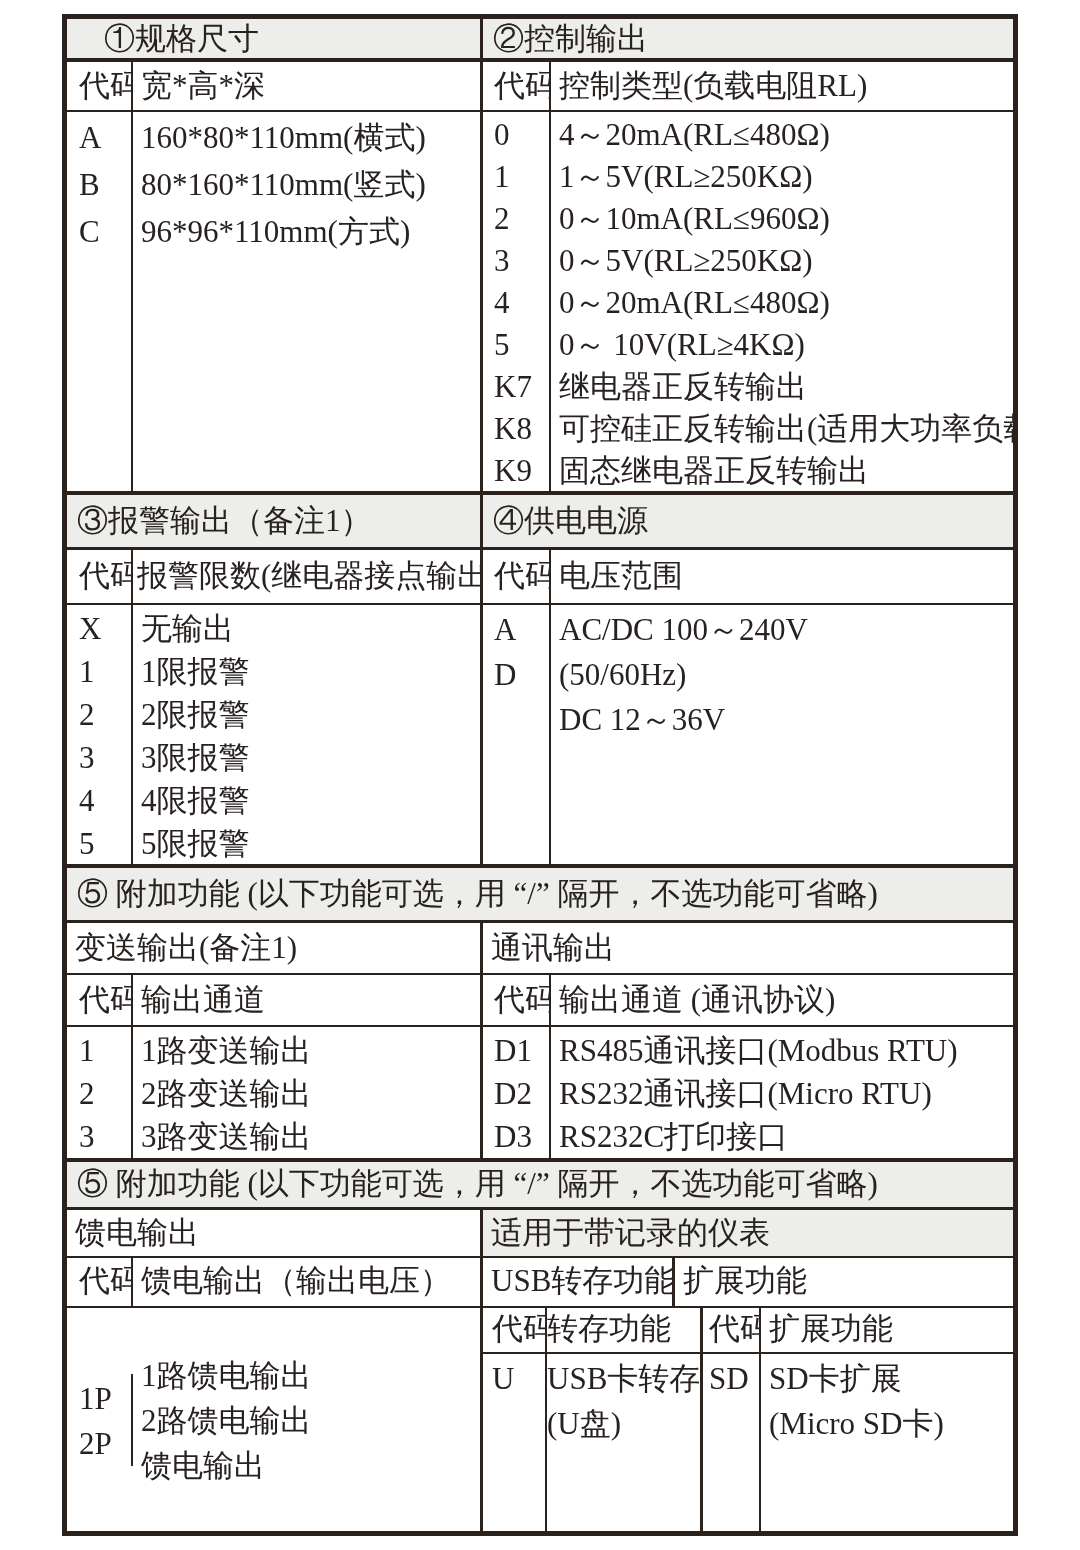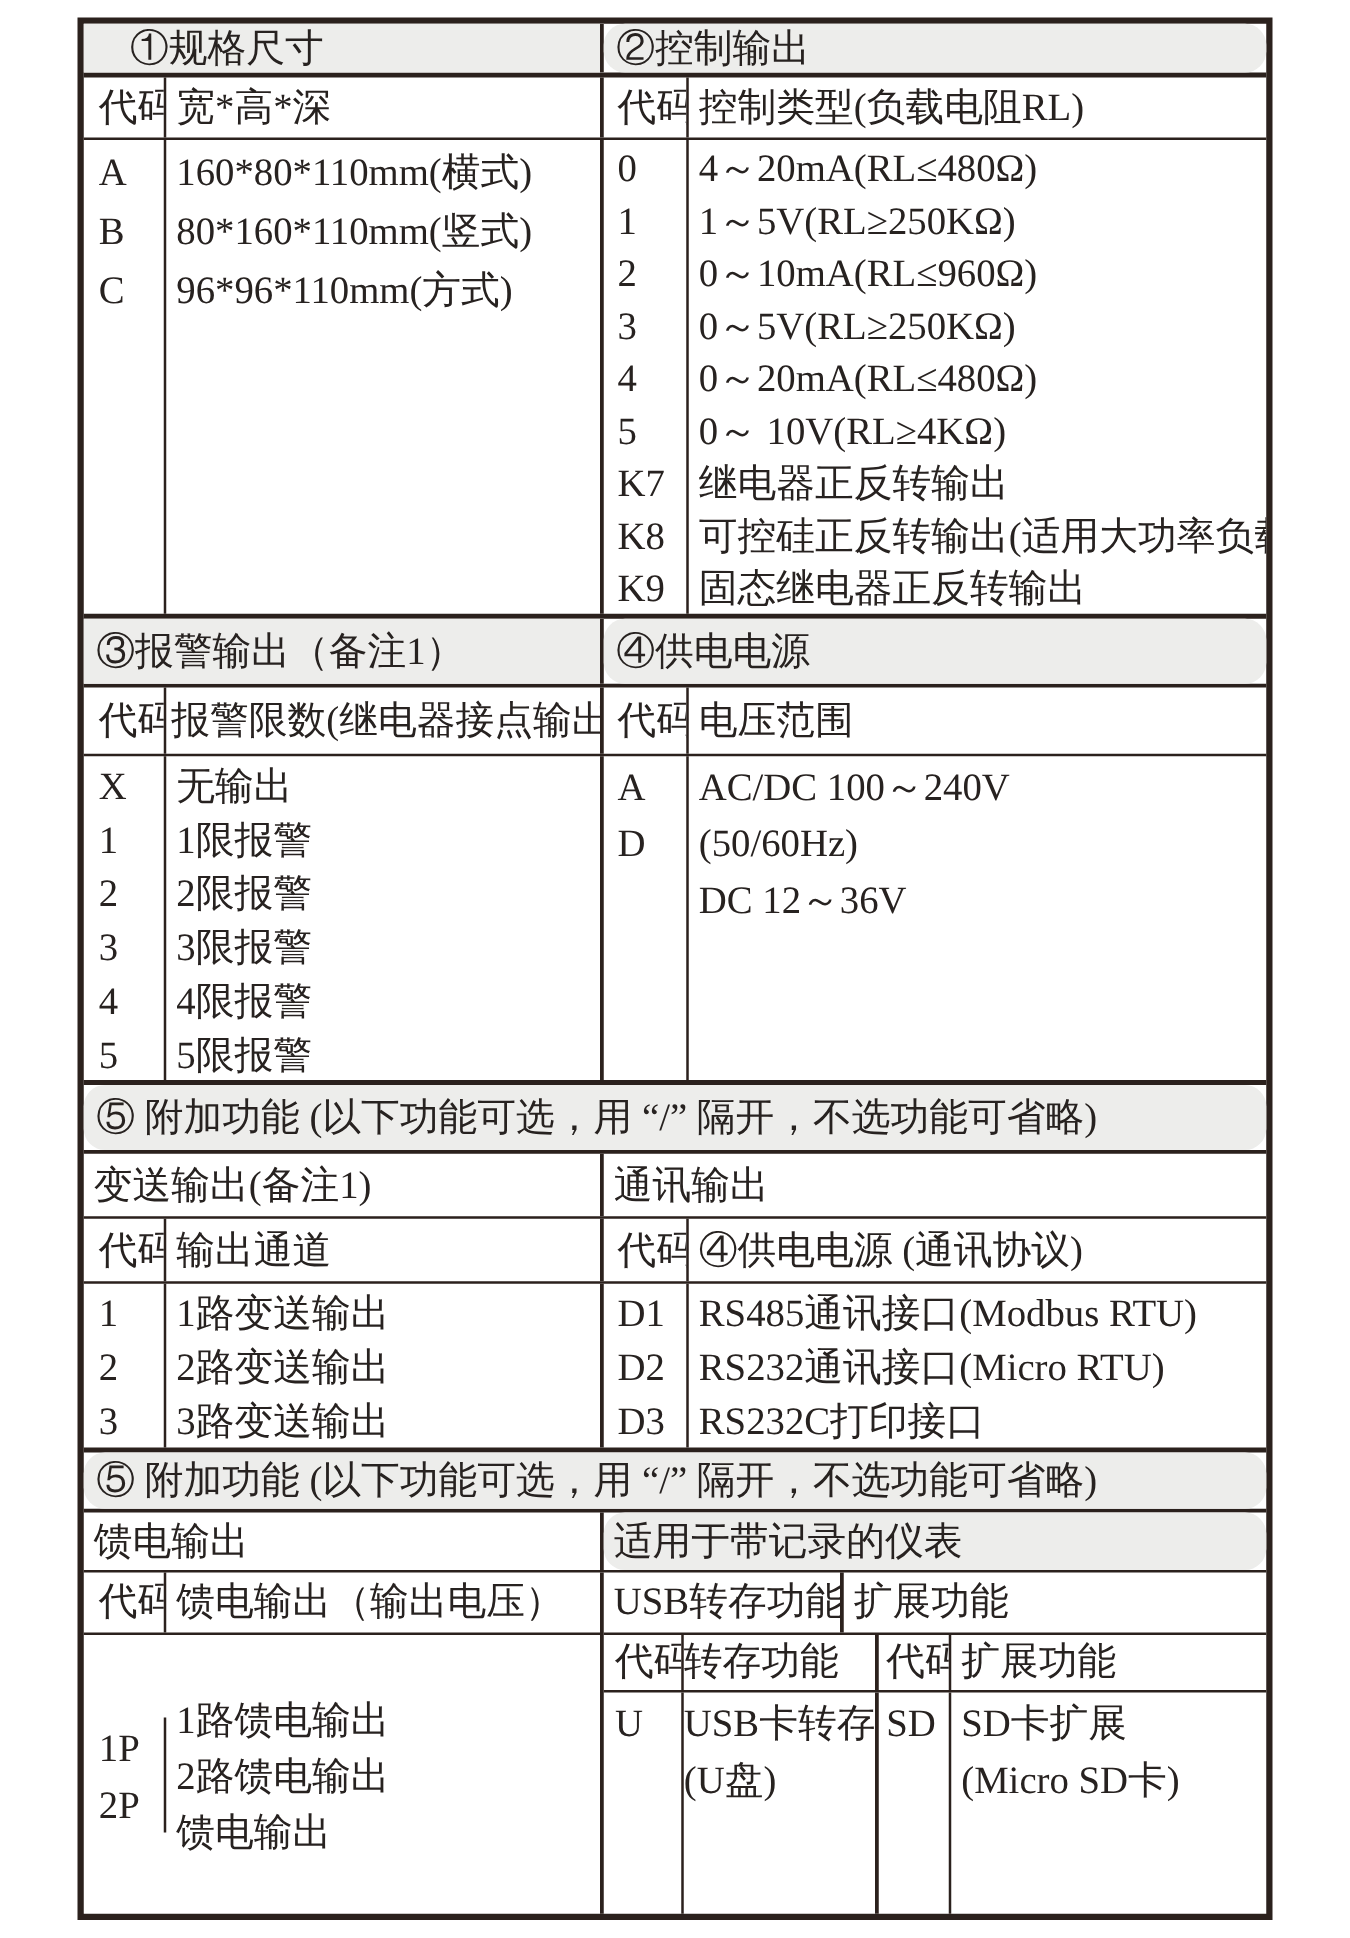--- a/index.html
+++ b/index.html
@@ -58,21 +58,21 @@
   .br-h .cell{line-height:45px;}
   .usbhead{width:192px;border-right:3px solid #2b211d;padding-left:8px;flex:0 0 auto;}
   .exthead{flex:1;padding-left:8px;min-width:0;}
   .br-m{height:44px;border-bottom:2px solid #2b211d;display:flex;}
   .br-m .cell{line-height:41px;}
   .br-body{flex:1;display:flex;}
   .ucode{width:64px;border-right:2px solid #2b211d;padding-left:9px;flex:0 0 auto;}
   .udesc{width:156px;border-right:3px solid #2b211d;padding-left:0;flex:0 0 auto;}
   .ecode{width:58px;border-right:2px solid #2b211d;padding-left:6px;flex:0 0 auto;}
   .edesc{flex:1;padding-left:8px;min-width:0;}
-  .mergedtitle{flex:1;border-radius:17px;}
+  .mergedtitle{flex:1;}
 </style>
 </head>
 <body>
 
 <div class="sheet">
 
   <div class="r r1 bb4">
     <div class="title gray cell lh" style="display:block;padding-left:37px;">①规格尺寸</div>
     <div class="title gray cell mergedtitle">②控制输出</div>
   </div>
@@ -185,21 +185,21 @@
     <div class="cell mergedtitle" style="padding-left:8px;">通讯输出</div>
   </div>
 
   <div class="r r9">
     <div class="lh">
       <div class="col codecol cell">代码</div>
       <div class="col desccol cell">输出通道</div>
     </div>
     <div class="rh">
       <div class="col codecol2 cell">代码</div>
-      <div class="col desccol cell">④供电电源 (通讯协议)</div>
+      <div class="col desccol cell">输出通道 (通讯协议)</div>
     </div>
   </div>
 
   <div class="r r10 bb4">
     <div class="lh">
       <div class="col codecol cell lnE pad2">
         <div>1</div>
         <div>2</div>
         <div>3</div>
       </div>

